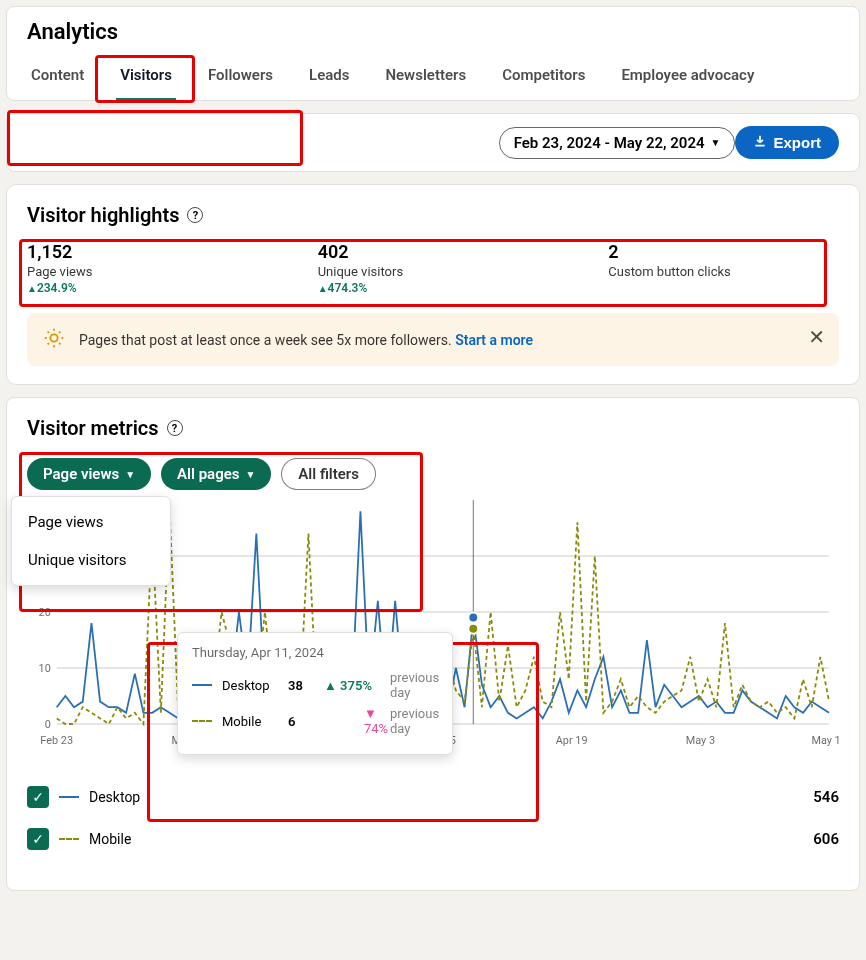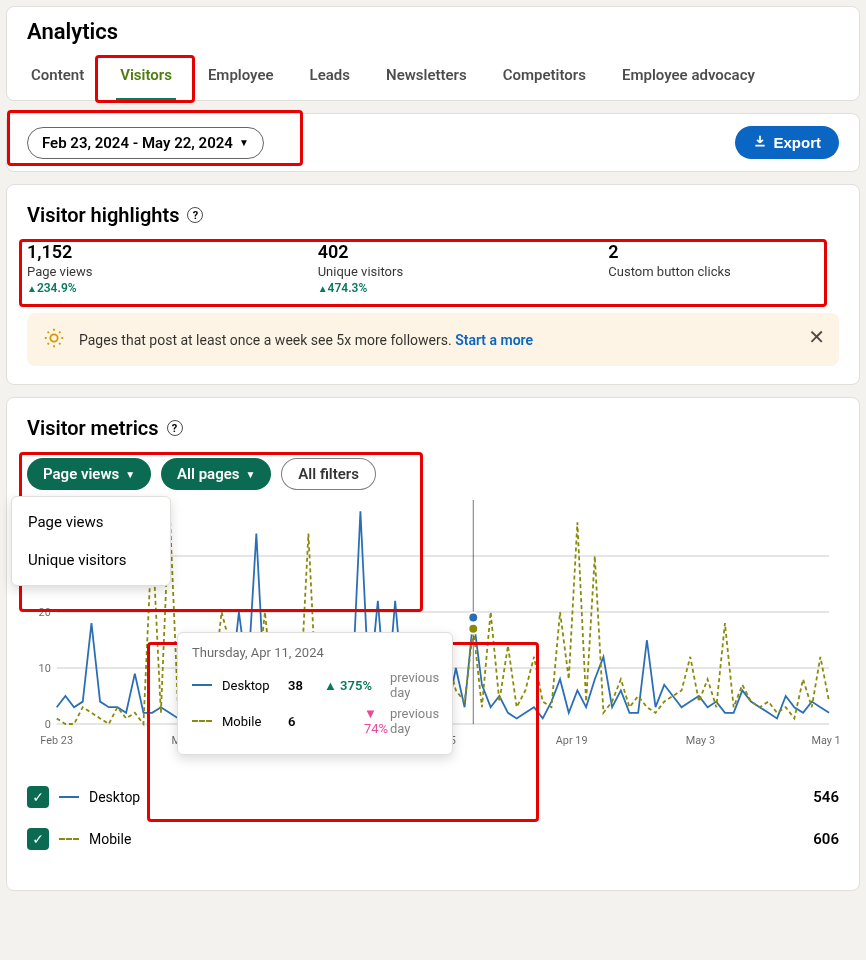--- a/index.html
+++ b/index.html
@@ -26,33 +26,33 @@
     font-size: 15px;
     font-weight: 600;
   }
   .tab {
     padding: 8px 4px 14px 4px;
     color: rgba(0,0,0,0.7);
     cursor: pointer;
     position: relative;
   }
   .tab.active {
-    color: #4d7c0f;
+    color: #0f172a;
     border-bottom: 2px solid #0a7a5e;
   }
   .red-box {
     border: 3px solid #e60000;
     border-radius: 4px;
     position: absolute;
   }
 
   .toolbar-card {
     padding: 12px 20px;
     display: flex;
-    justify-content: space-between;
+    justify-content: flex-end;
     align-items: center;
   }
   .date-pill {
     display: inline-flex;
     align-items: center;
     gap: 6px;
     border: 1px solid rgba(0,0,0,0.6);
     border-radius: 999px;
     padding: 6px 14px;
     font-weight: 600;
@@ -217,21 +217,21 @@
   .caret { font-size: 10px; }
 </style>
 </head>
 <body>
 
 <div class="card header-card" style="position:relative;">
   <h1 class="page-title">Analytics</h1>
   <div class="tabs">
     <div class="tab">Content</div>
     <div class="tab active">Visitors</div>
-    <div class="tab">Employee</div>
+    <div class="tab">Followers</div>
     <div class="tab">Leads</div>
     <div class="tab">Newsletters</div>
     <div class="tab">Competitors</div>
     <div class="tab">Employee advocacy</div>
   </div>
   <div class="red-box" style="left:88px; top:48px; width:100px; height:48px;"></div>
 </div>
 
 <div class="card toolbar-card" style="position:relative;">
   <div class="date-pill">
@@ -242,21 +242,21 @@
     <span>
       <svg width="14" height="14" viewBox="0 0 24 24" fill="none" stroke="#fff" stroke-width="3">
           <path d="M12 3v12m0 0l-5-5m5 5l5-5M4 20h16"></path>
         </svg>
     </span>
     <span>Export</span>
   </button>
   <div class="red-box" style="left:0px; top:-4px; width:296px; height:56px;"></div>
 </div>
 
-<div class="card" style="position:relative;">
+<div class="card" style="position:relative;border-radius:10px;">
   <div class="section-title">
     <span>Visitor highlights</span>
     <span class="help-icon">?</span>
   </div>
   <div class="highlights">
     <div class="metric">
       <div class="metric-value">1,152</div>
       <div class="metric-label">Page views</div>
       <div class="metric-delta">
         <span class="arrow">▲</span><span>234.9%</span>

